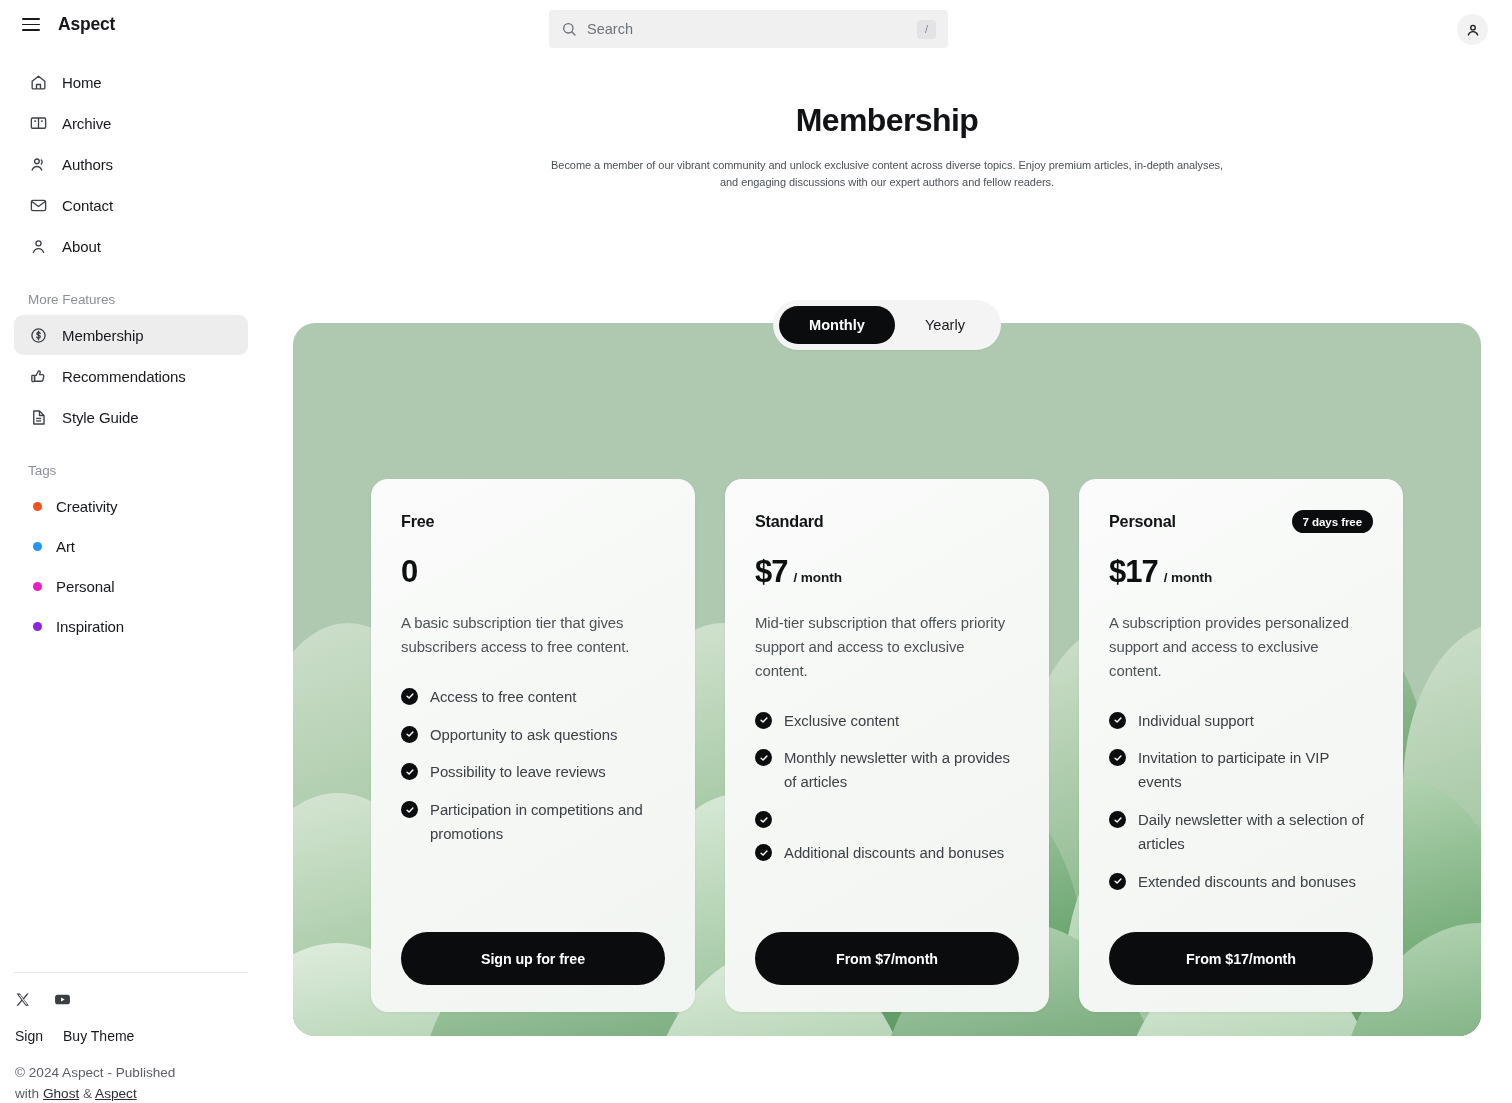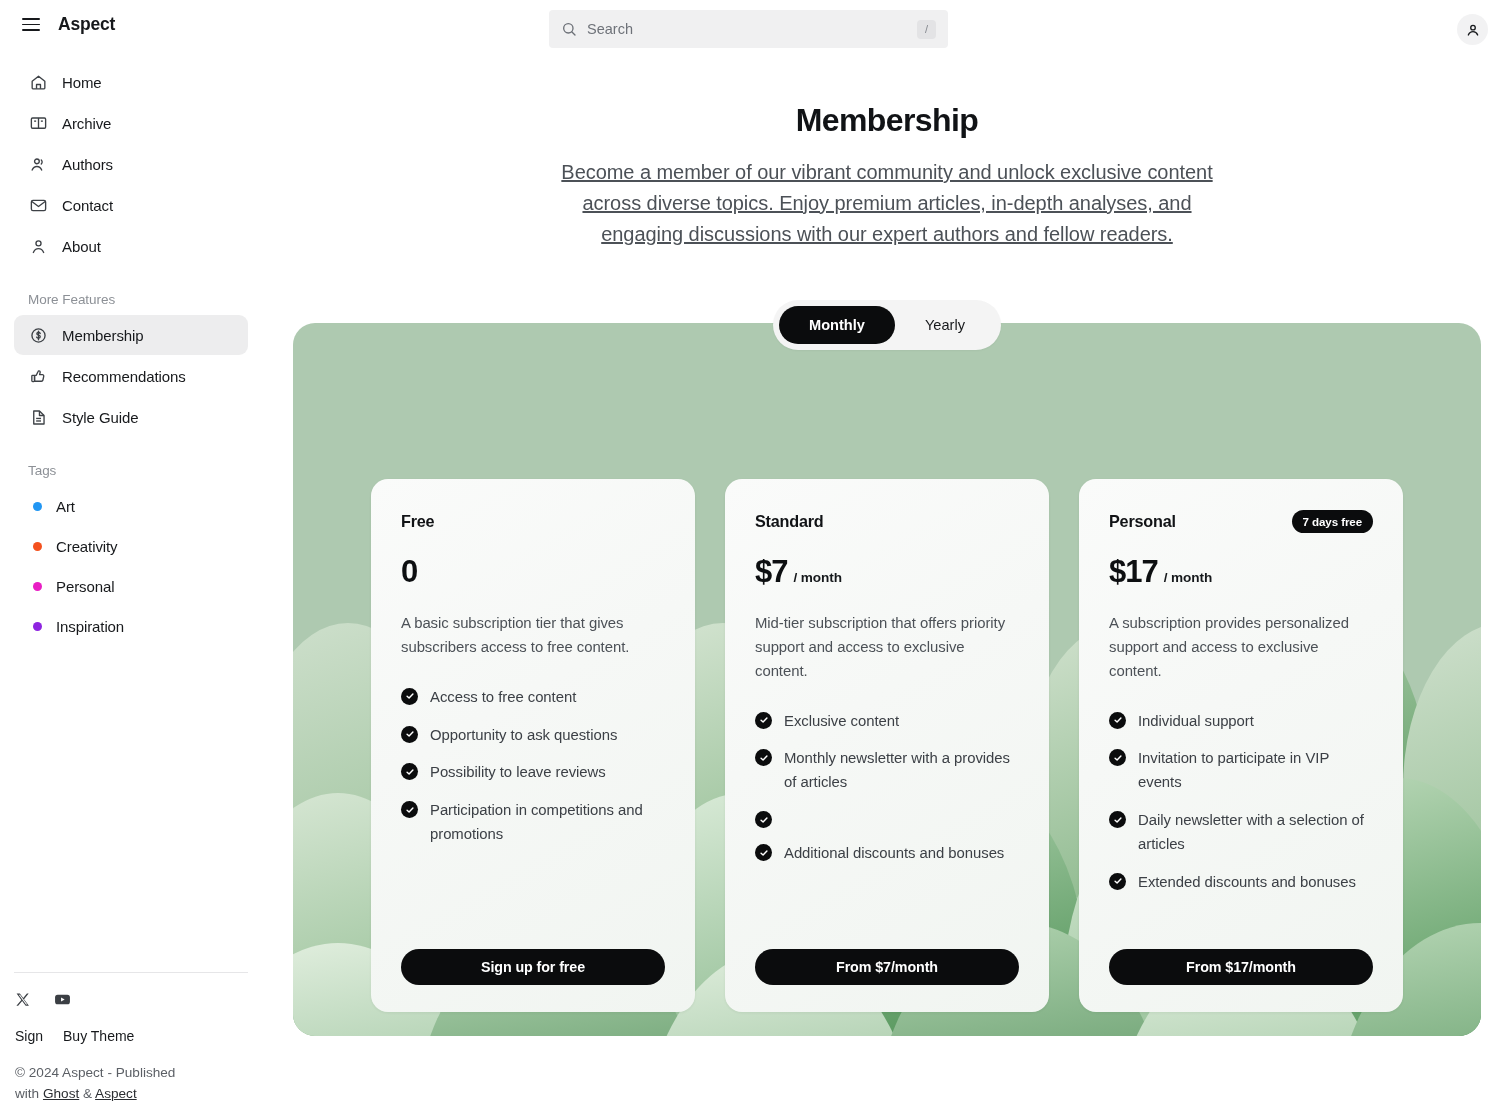--- a/index.html
+++ b/index.html
@@ -69,21 +69,21 @@
   .copyright a { color: #2a2d31; text-decoration: underline; }
 
   
   .main { position: absolute; left: 262px; top: 58px; width: 1250px; height: 1045px; }
   .page-title {
     text-align: center; font-size: 32px; font-weight: 700;
     letter-spacing: -0.6px; margin-top: 44px; color: #111316;
   }
   .page-sub {
     width: 682px; margin: 18px auto 0 auto; text-align: center;
-    font-size: 20px; line-height: 1.55; color: #4c5157; letter-spacing: -0.05px; text-decoration: underline;
+    font-size: 11px; line-height: 1.55; color: #4c5157; letter-spacing: -0.05px;
   }
 
   
   .toggle-wrap {
     position: absolute; left: 50%; transform: translateX(-50%);
     top: 242px; z-index: 5;
     background: #f4f4f4; border-radius: 999px; padding: 6px;
     display: flex; gap: 0; box-shadow: 0 1px 2px rgba(0,0,0,.04);
   }
   .toggle-btn {
@@ -128,21 +128,21 @@
   .card-desc { margin-top: 22px; font-size: 14.9px; line-height: 1.6; color: #4c5157; letter-spacing: -0.05px; }
   .feat-list { margin-top: 26px; display: flex; flex-direction: column; gap: 14px; }
   .feat { display: flex; gap: 12px; align-items: flex-start; }
   .check {
     flex: 0 0 17px; width: 17px; height: 17px; border-radius: 50%;
     background: #0b0c0d; display: flex; align-items: center; justify-content: center; margin-top: 2px;
   }
   .feat-txt { font-size: 14.9px; line-height: 1.6; color: #3c4046; letter-spacing: -0.05px; }
   .cta {
     position: absolute; left: 30px; right: 30px; bottom: 27px;
-    height: 36px; border-radius: 999px; background: #0b0c0d; color: #fff;
+    height: 53px; border-radius: 999px; background: #0b0c0d; color: #fff;
     display: flex; align-items: center; justify-content: center;
     font-size: 14.3px; font-weight: 700; cursor: pointer; letter-spacing: -0.1px;
     border: none; font-family: inherit;
   }
 </style>
 </head>
 <body>
 
 <div class="topbar">
   <div class="brand">
@@ -259,26 +259,26 @@
           <line x1="9" y1="13.2" x2="15.2" y2="13.2"></line>
           <line x1="9" y1="16.4" x2="15.2" y2="16.4"></line>
         </svg>
     </span>
     <span class="lbl">Style Guide</span>
   </div>
 
   <div class="section-label">Tags</div>
 
   <div class="tag-item">
+    <span class="tag-dot" style="background:#f4511e"></span>
+    <span class="tag-label">Creativity</span>
+  </div>
+  <div class="tag-item">
     <span class="tag-dot" style="background:#2196f3"></span>
     <span class="tag-label">Art</span>
-  </div>
-  <div class="tag-item">
-    <span class="tag-dot" style="background:#f4511e"></span>
-    <span class="tag-label">Creativity</span>
   </div>
   <div class="tag-item">
     <span class="tag-dot" style="background:#e91ec4"></span>
     <span class="tag-label">Personal</span>
   </div>
   <div class="tag-item">
     <span class="tag-dot" style="background:#8e24e0"></span>
     <span class="tag-label">Inspiration</span>
   </div>
 

